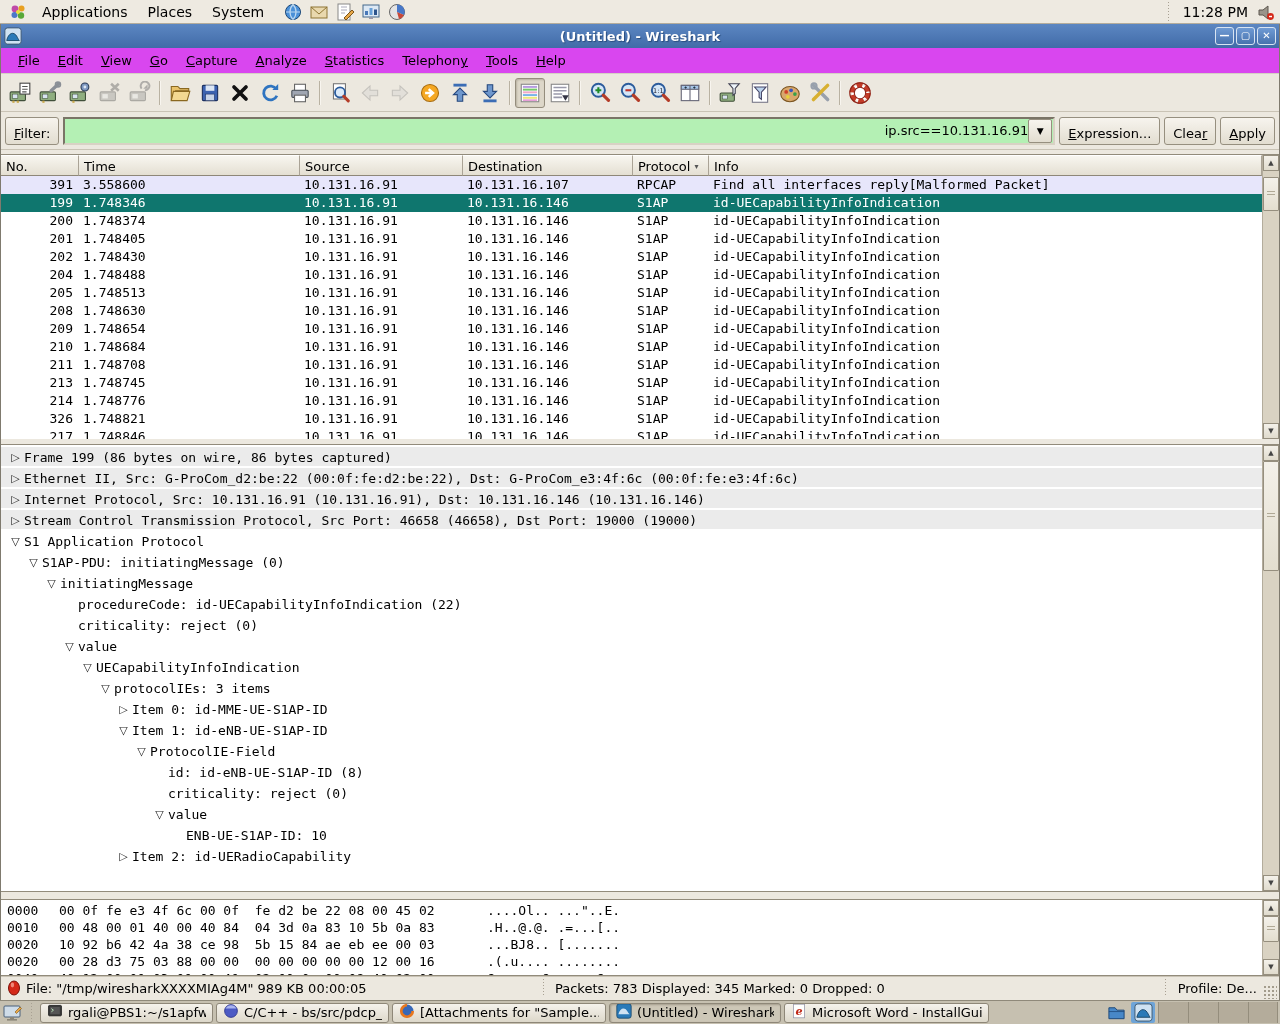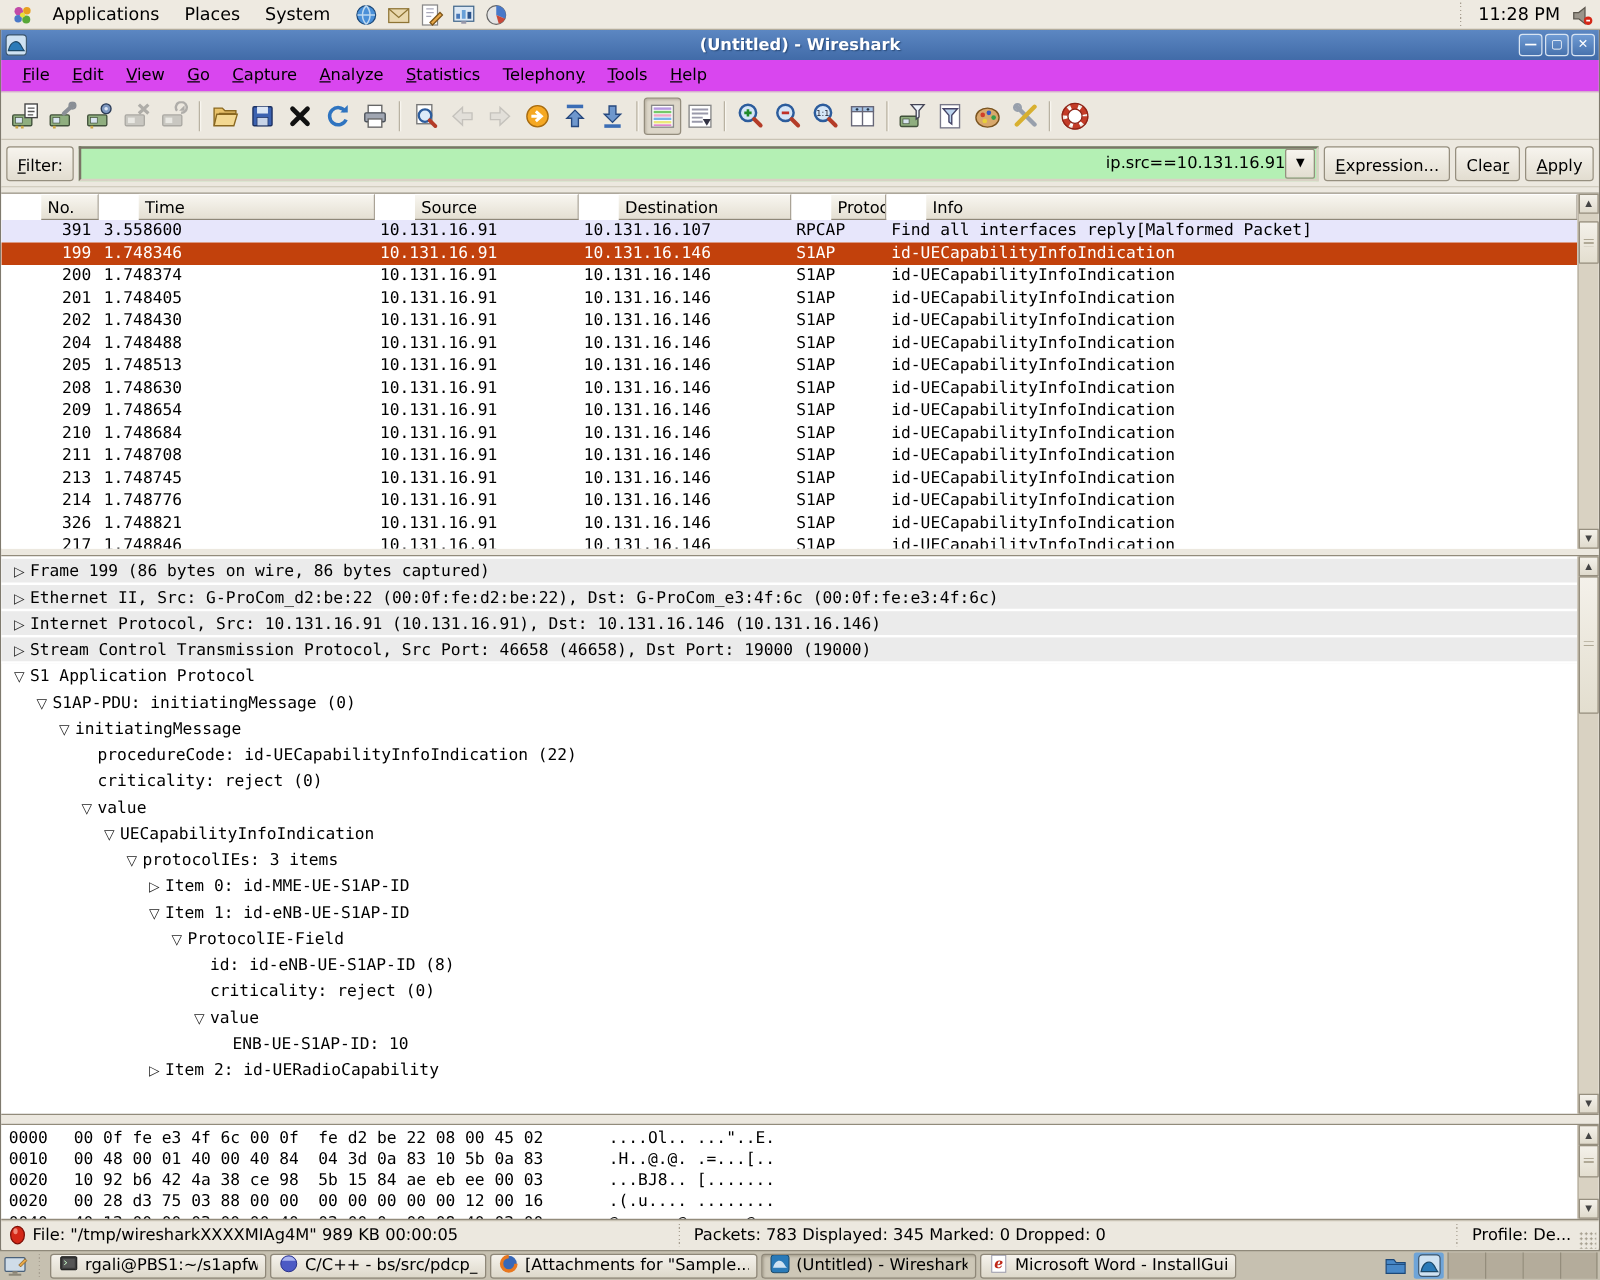--- a/index.html
+++ b/index.html
@@ -41,28 +41,28 @@
   .filter-entry { flex:1; display:flex; align-items:center; height:28px; background:#b4f0b4; border:2px solid; border-color:#7a7466 #d8d2c4 #d8d2c4 #7a7466; padding-left:5px; font-size:13px; }
   .filter-entry .val { flex:1; font-size:13px;text-align:right; }
   .combo-arrow { width:24px; height:24px; background:linear-gradient(#f7f4ee,#e2ddd0); border:1px solid #968f7f; border-radius:2px; margin-right:1px; display:flex; align-items:center; justify-content:center; font-size:9px; }
 
   .spacer4 { height:4px; flex:0 0 4px; background:#ece8df; }
 
   
   .plist { height:285px; flex:0 0 285px; display:flex; background:#fff; border-top:1px solid #928b7b; position:relative; }
   .plist-main { flex:1; display:flex; flex-direction:column; overflow:hidden; }
   .phead { display:grid; grid-template-columns:78px 221px 163px 170px 76px 1fr; flex:0 0 21px; }
-  .hcell { background:linear-gradient(#f8f6f0,#e4dfd2); border-right:1px solid #aaa396; border-bottom:1px solid #8e8778; border-top:1px solid #fff; font-size:13px; padding:2px 0 0 5px; white-space:nowrap; overflow:hidden; display:flex; align-items:center; gap:4px;margin-left:32px; }
+  .hcell { background:linear-gradient(#f8f6f0,#e4dfd2); border-right:1px solid #aaa396; border-bottom:1px solid #8e8778; border-top:1px solid #fff; font-size:13px; padding:2px 0 0 5px; white-space:nowrap; overflow:hidden; display:flex; align-items:center; gap:4px; }
   .sort-dot { font-size:8px; color:#555; }
   .prows { flex:1; overflow:hidden; font-family:"DejaVu Sans Mono", monospace; font-size:13px; }
   .prow { display:grid; grid-template-columns:78px 221px 163px 170px 76px 1fr; height:18px; line-height:18px; white-space:nowrap; background:#fff; }
   .prow .c { overflow:hidden; padding-left:4px; }
   .prow .c-no { text-align:right; padding-right:6px; }
   .prow.lavender { background:#e7e6fb; }
-  .prow.selected { background:#c2410c; color:#fff; }
+  .prow.selected { background:#0f766e; color:#fff; }
 
   
   .vscroll { width:17px; flex:0 0 17px; background:#d9d2c2; border-left:1px solid #b3ac9c; display:flex; flex-direction:column; }
   .sbtn { height:16px; flex:0 0 16px; background:linear-gradient(#f4f1ea,#e0dbcd); border:1px solid #968f7f; display:flex; align-items:center; justify-content:center; font-size:7px; color:#444; }
   .strack { flex:1; position:relative; }
   .sthumb { position:absolute; left:0; right:0; background:linear-gradient(#f4f1ea,#e3decf); border:1px solid #968f7f; border-radius:1px; }
   .sthumb::after { content:""; position:absolute; left:3px; right:3px; top:50%; margin-top:-3px; height:6px; background-image:repeating-linear-gradient(to bottom,#b0a996 0 1px,transparent 1px 3px); }
 
   
   .splitter { height:5px; flex:0 0 5px; background:#ece8df; }

